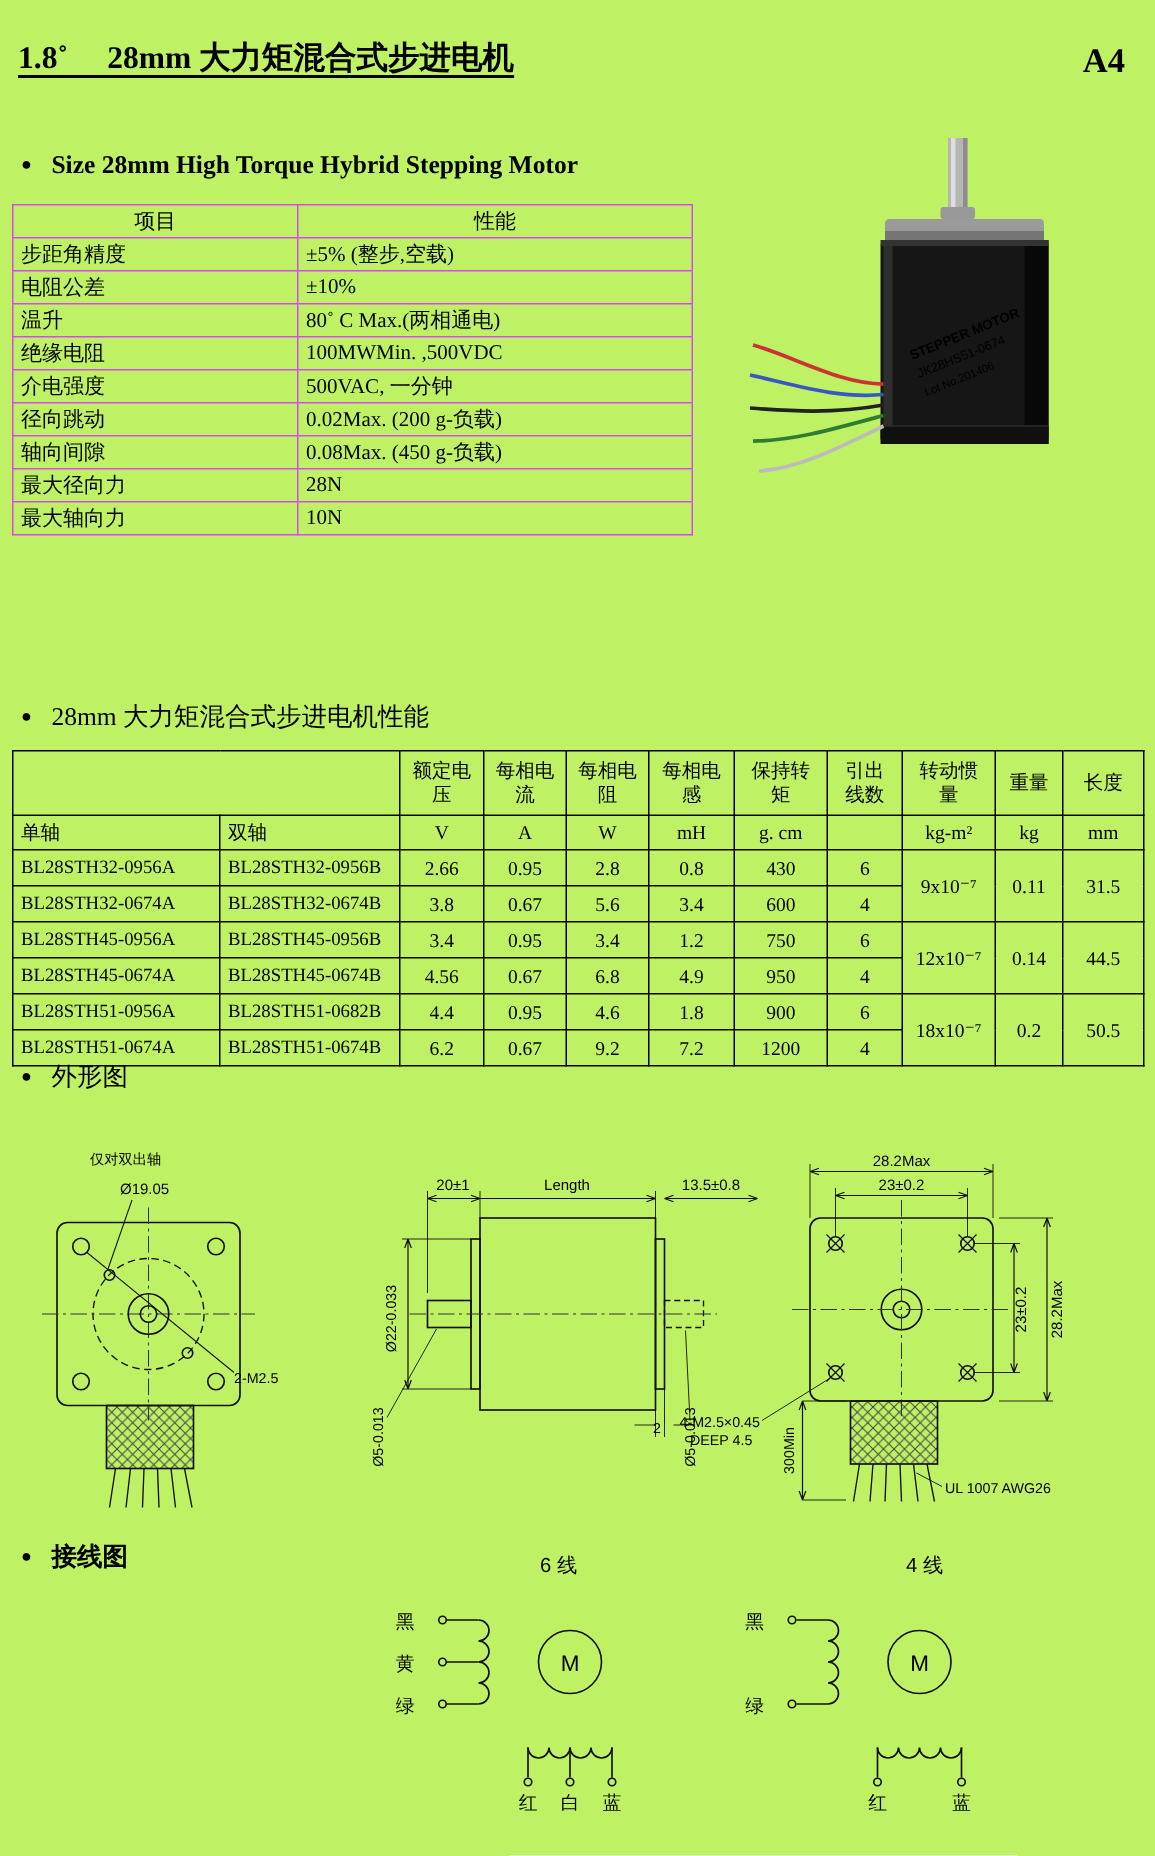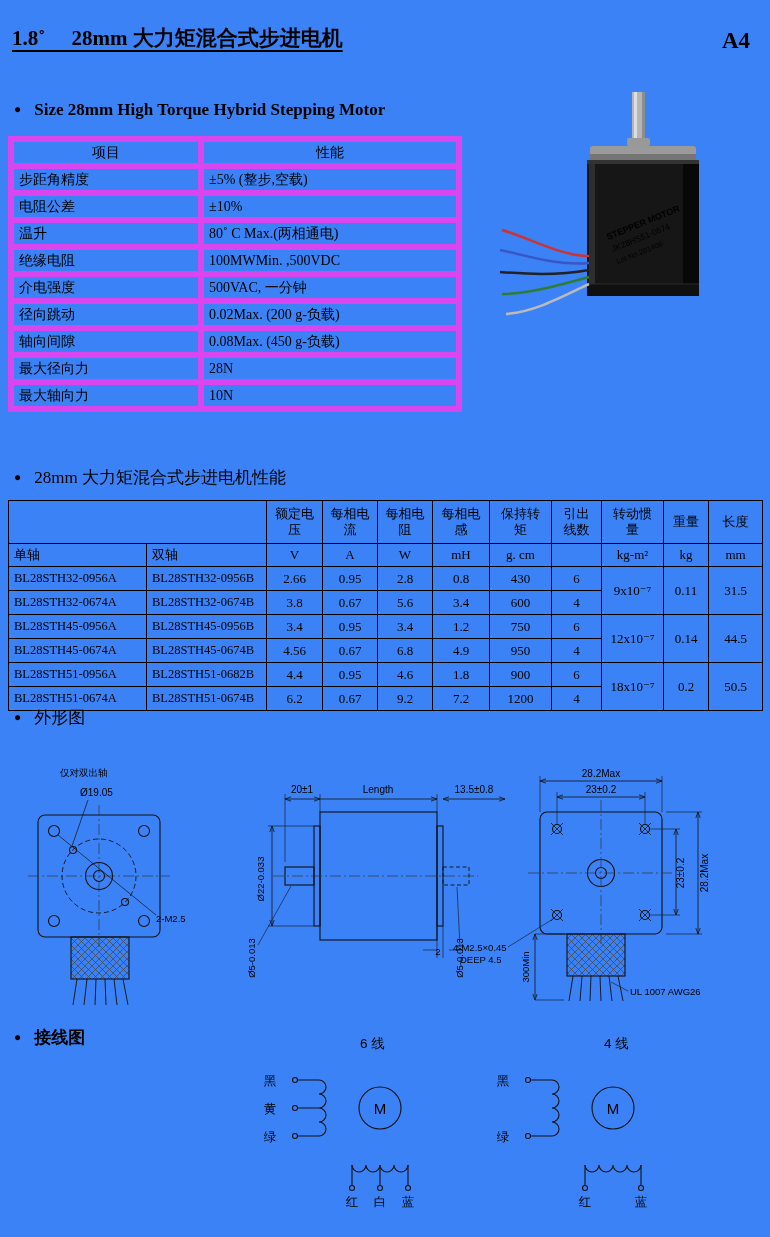--- a/index.html
+++ b/index.html
@@ -1,32 +1,32 @@
 <!DOCTYPE html>
 <html><head>
 <meta charset="utf-8">
 <style>
   html,body { margin:0; padding:0; background:#fff; }
-  .page { position:relative; width:770px; height:1237px; background:#3b82f6;
+  .page { position:relative; width:770px; height:1237px; background:#bef264;
           font-family:"Liberation Serif","DejaVu Serif",serif; color:#000; overflow:hidden; }
 
   .doc-title { position:absolute; left:12px; top:24px; font-size:21px; font-weight:bold;
                text-decoration:underline; text-underline-offset:5px; white-space:pre; }
   .paper-size { position:absolute; right:20px; top:28px; font-size:23px; font-weight:bold; }
 
   .sec-head { position:absolute; font-size:17px; white-space:nowrap; }
   .sec-head .bullet { display:inline-block; margin-right:13px; font-size:12px; vertical-align:2px; }
   #sec1-head { left:14px; top:100px; font-weight:bold; }
   #sec2-head { left:14px; top:466px; }
   #sec3-head { left:14px; top:706px; }
   #sec4-head { left:14px; top:1026px; font-weight:bold; }
 
   table { border-collapse:collapse; }
   .spec { position:absolute; left:8px; top:136px; width:454px; font-size:14px; }
-  .spec th,.spec td { border:6px solid #d946ef; height:21px; padding:0 5px; font-weight:normal; }
+  .spec th,.spec td { border:1px solid #d946ef; height:21px; padding:0 5px; font-weight:normal; }
   .spec th { text-align:center; }
   .spec td { text-align:left; }
 
   .perf { position:absolute; left:8px; top:500px; width:754px; font-size:13px; table-layout:fixed; }
   .perf th,.perf td { border:1px solid #000; padding:1px 2px; text-align:center; font-weight:normal; overflow:hidden; }
   .perf td.model { text-align:left; padding-left:5px; font-size:12.5px; white-space:nowrap; }
   .perf tr.gh th { height:40px; line-height:1.2; padding:1px 6px; }
   .perf tr.uh th { height:20px; }
   .perf tr.uh th.axis { text-align:left; padding-left:5px;font-family:Liberation Serif, serif; }
   .perf tbody td { height:21px; }

